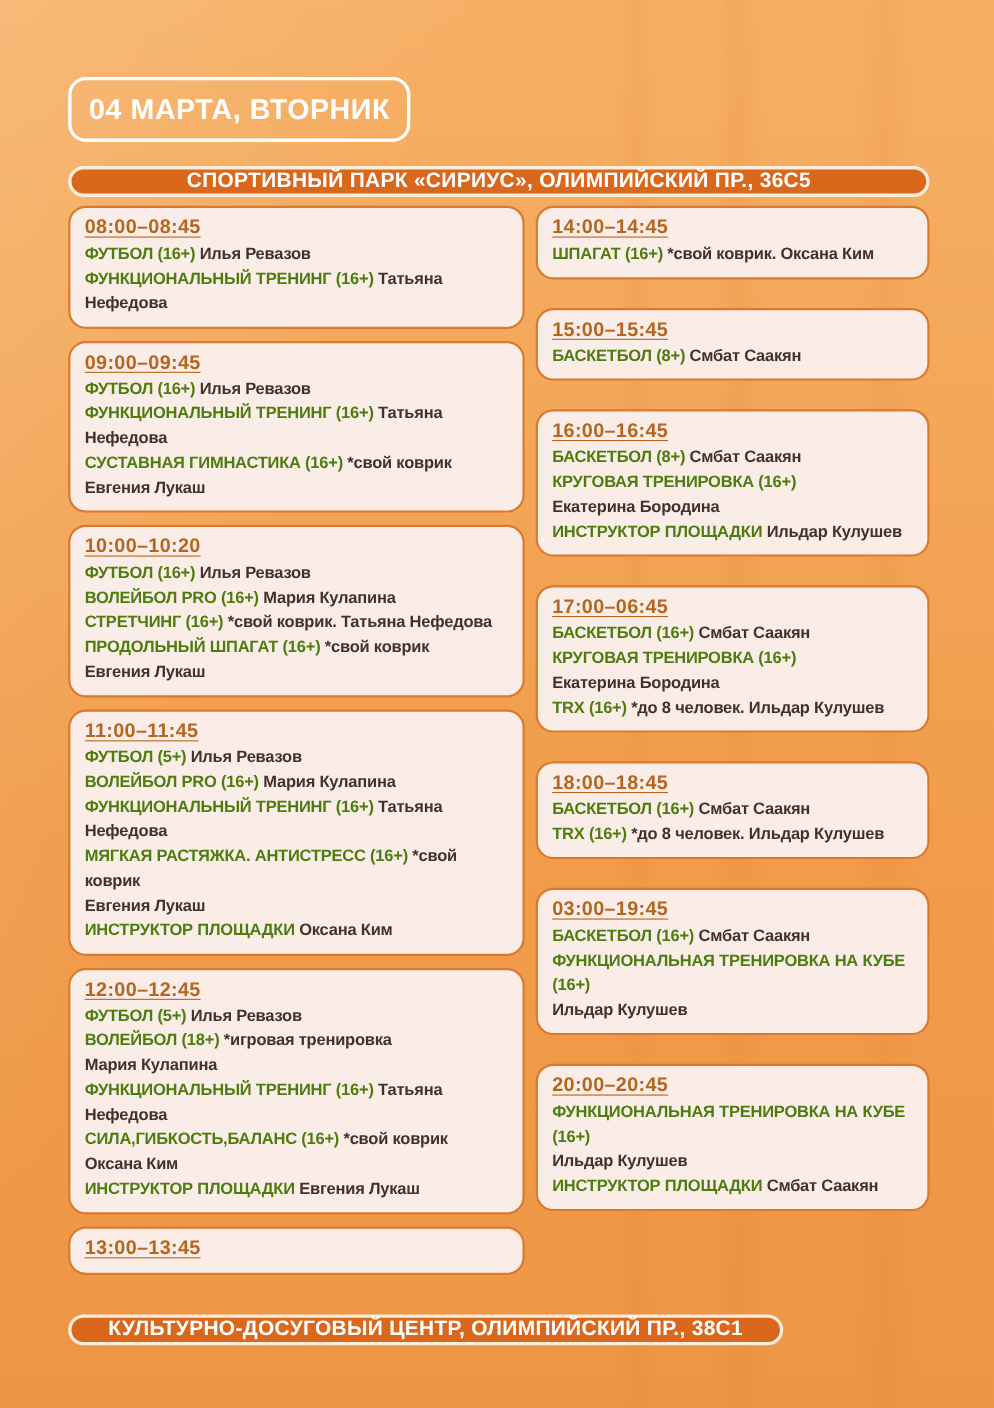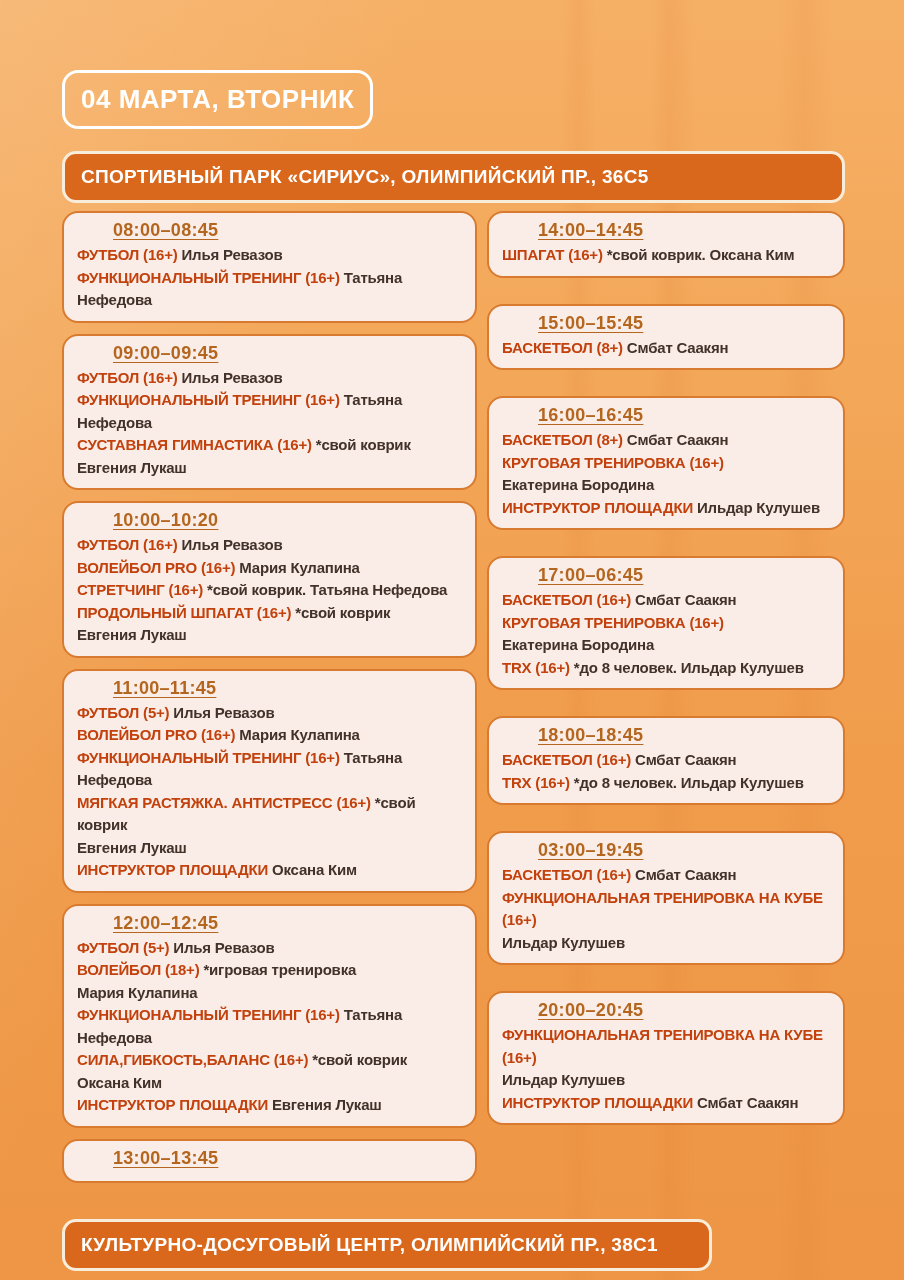--- a/index.html
+++ b/index.html
@@ -36,48 +36,48 @@
     border: 3px solid #FFFFFF; border-radius: 16px;
     padding: 11px 16px;
     color: #FFFFFF; font-size: 26px; font-weight: bold; letter-spacing: 0.5px;
     background: transparent;
   }
   .banner {
     margin-top: 22px;
     background: #D9681C;
     border: 3px solid #F8ECDA;
     border-radius: 14px;
-    padding: 12px 16px;
-    color: #FFFFFF; font-size: 19px; font-weight: bold; letter-spacing: 0.3px;
+    padding: 0 16px;
+    color: #FFFFFF; font-size: 19px; font-weight: bold; letter-spacing: 0.3px; text-align: center;
   }
   .banner.narrow { width: 650px; }
   .columns {
     display: flex; gap: 10px; margin-top: 8px; align-items: flex-start;
   }
   .col { display: flex; flex-direction: column; }
   .col-left  { width: 415px; gap: 11px; }
   .col-right { width: 358px; gap: 26px; }
   .card {
     background: #FAEDE7;
     border: 2px solid #D87B30;
     border-radius: 16px;
     padding: 7px 13px 9px 13px;
     width: 100%;
   }
   .time {
     display: inline-block;
     color: #B4661F; font-size: 18px; font-weight: bold;
     text-decoration: underline; text-underline-offset: 3px;
-    margin-bottom: 3px; letter-spacing: 0.3px; margin-left: 36px;
+    margin-bottom: 3px; letter-spacing: 0.3px;
   }
   .line {
     font-size: 15px; font-weight: bold; line-height: 1.5;
     color: #42322A; letter-spacing: -0.2px;
   }
-  .act  { color: #c2410c; }
+  .act  { color: #4d7c0f; }
   .rest { color: #42322A; white-space: pre-line; }
   .section2 { margin-top: 36px; }
 </style>
 </head>
 <body>
 
 <div class="bg-texture"></div>
 
 <div class="page">
 

